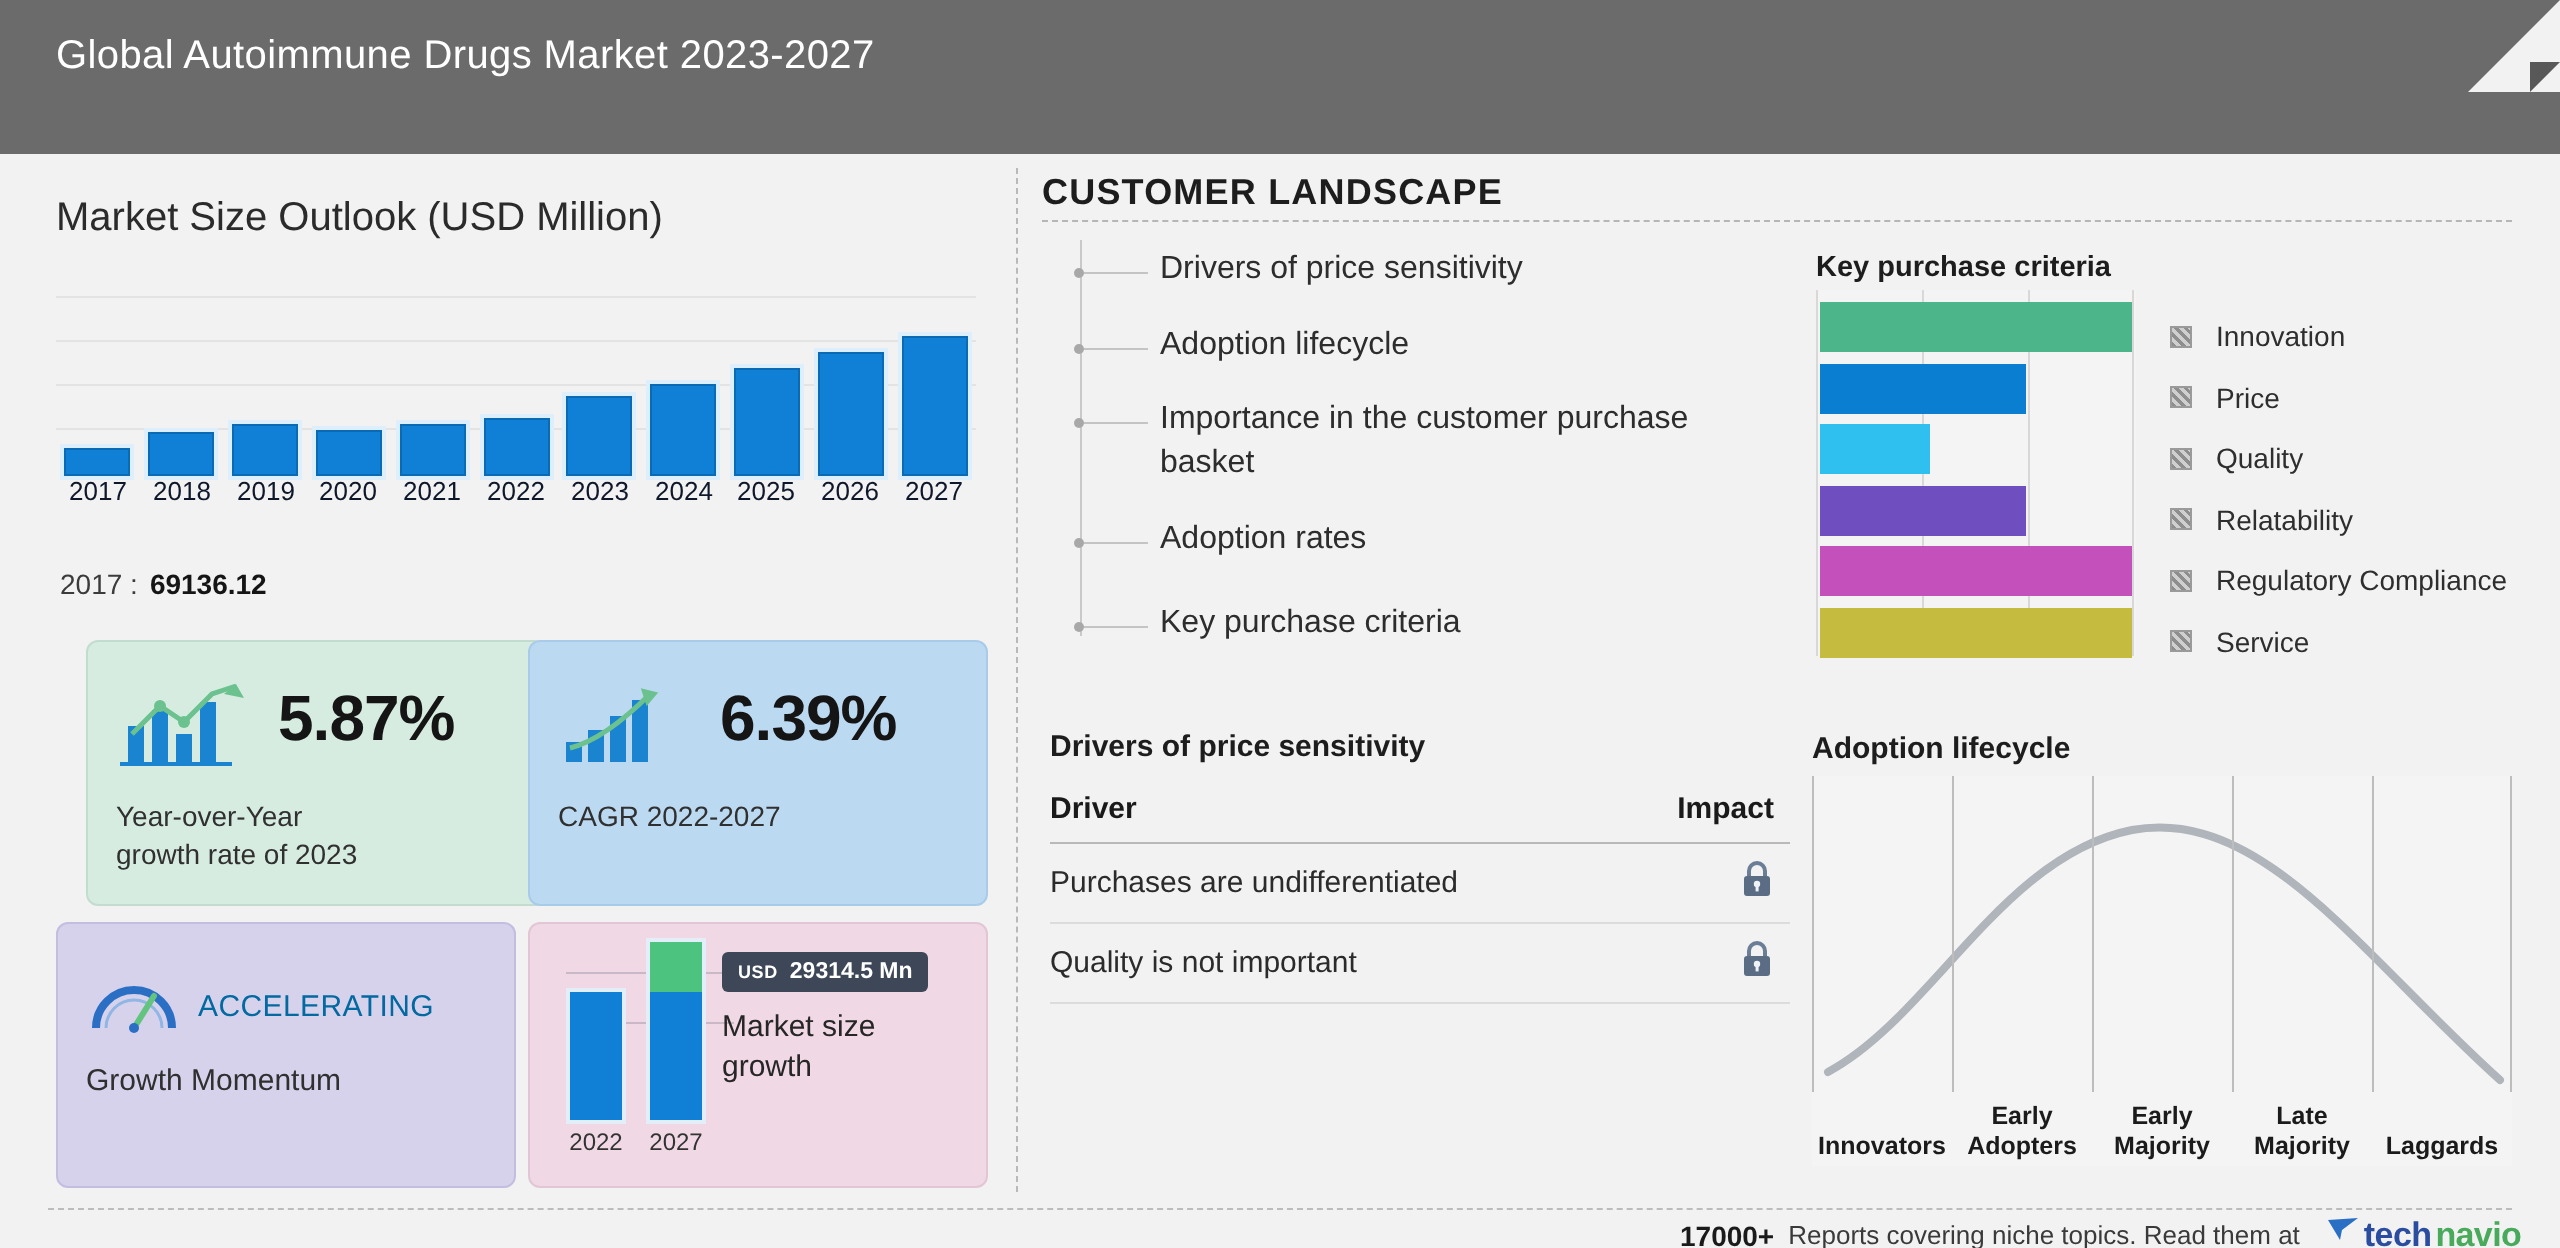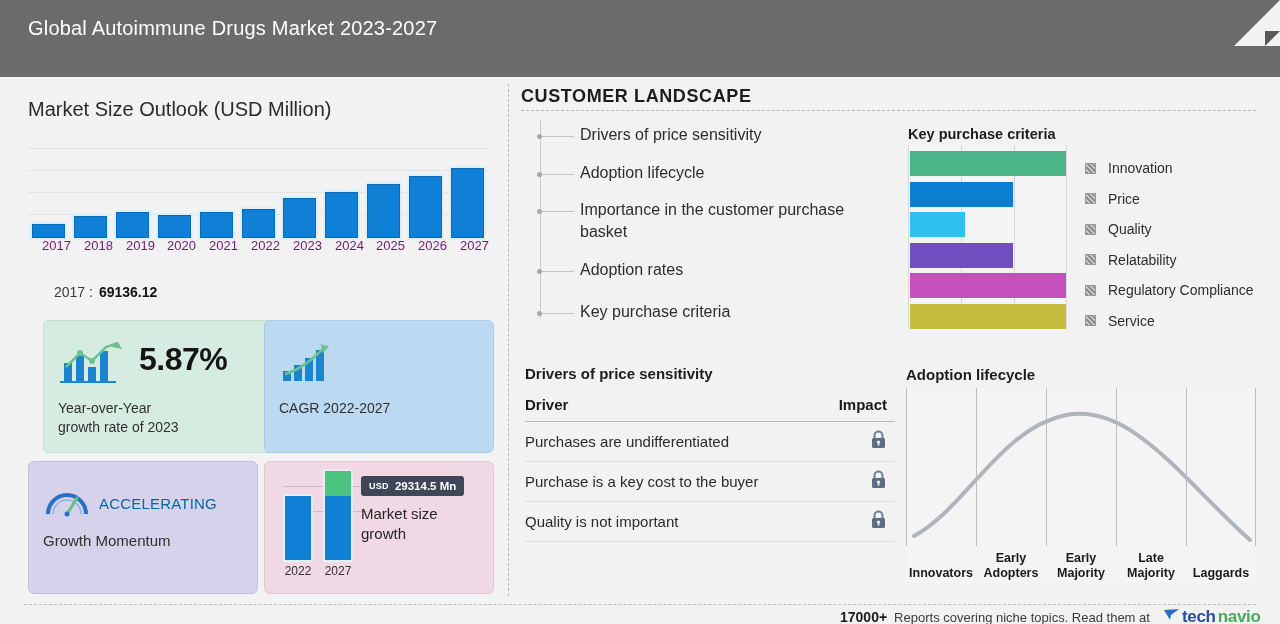--- a/index.html
+++ b/index.html
@@ -64,25 +64,25 @@
   .bar-col{position:absolute;bottom:0;width:33px;}
   .bar{
     width:33px;background:#0f80d6;border:1px solid #0b6ab4;
     box-sizing:border-box;
     box-shadow:0 0 0 2px #ddeffc;
   }
   .bar-axis{
     position:absolute;left:28px;top:238px;width:460px;height:20px;
   }
   .bar-label{
-    position:absolute;width:44px;text-align:right;
-    font-size:13px;color:#701a75;
+    position:absolute;width:44px;text-align:center;
+    font-size:13px;color:#0f172a;
   }
   .value-line{
-    position:absolute;left:30px;top:284px;font-size:14px;color:#3b3b3b;margin-left:24px;
+    position:absolute;left:30px;top:284px;font-size:14px;color:#3b3b3b;
   }
   .value-line b{color:#151515;font-size:14px;margin-left:6px;}
 
   
   .card{position:absolute;border-radius:6px;box-sizing:border-box;}
   .card-green{left:43px;top:320px;width:230px;height:133px;background:#d7ece0;border:1px solid #c2ddd0;}
   .card-blue{left:264px;top:320px;width:230px;height:133px;background:#bcd9f2;border:1px solid #a9cbea;}
   .card-purple{left:28px;top:461px;width:230px;height:133px;background:#d6d2ec;border:1px solid #c3bee0;}
   .card-pink{left:264px;top:461px;width:230px;height:133px;background:#f0d8e4;border:1px solid #e2c6d5;}
 
@@ -287,20 +287,21 @@
     <span class="kpi-icon">
       <svg width="66" height="42" viewBox="0 0 66 42">
         <rect x="2" y="30" width="8" height="10" fill="#1b84d0"></rect>
         <rect x="13" y="24" width="8" height="16" fill="#1b84d0"></rect>
         <rect x="24" y="17" width="8" height="23" fill="#1b84d0"></rect>
         <rect x="35" y="9" width="8" height="31" fill="#1b84d0"></rect>
         <path d="M4,33 C16,30 30,20 44,6" fill="none" stroke="#6cc28f" stroke-width="2.5"></path>
         <polygon points="46,3 38,7 46,12" fill="#6cc28f" transform="rotate(40 44 7)"></polygon>
       </svg>
     </span>
+    <div class="big-pct">6.39%</div>
     <div class="card-sub">
       <div>CAGR  2022-2027</div>
     </div>
   </div>
 
   <div class="card card-purple">
     <div class="accel-row">
       <span>
         <svg width="48" height="34" viewBox="0 0 48 34">
           <path d="M5,30 A19,19 0 0 1 43,30" fill="none" stroke="#2b6fc4" stroke-width="4"></path>
@@ -408,29 +409,20 @@
 
   <div class="dps-title">Drivers of price sensitivity</div>
   <div class="dps-table">
     <div class="dps-head">
       <span>Driver</span>
       <span>Impact</span>
     </div>
     <div id="dps-rows">
         <div class="dps-row">
           <span class="d">Purchases are undifferentiated</span>
-          <span><svg width="17" height="19" viewBox="0 0 17 19">
-              <path d="M4.5,8 V5.5 a4,4 0 0 1 8,0 V8" fill="none" stroke="#6b7e95" stroke-width="2"></path>
-              <rect x="2" y="8" width="13" height="10" rx="1.5" fill="#5a6d85"></rect>
-              <circle cx="8.5" cy="12" r="1.6" fill="#eef2f6"></circle>
-              <rect x="7.8" y="12.5" width="1.5" height="3.2" fill="#eef2f6"></rect>
-            </svg></span>
-        </div>
-        <div class="dps-row">
-          <span class="d">Purchase is a key cost to the buyer</span>
           <span><svg width="17" height="19" viewBox="0 0 17 19">
               <path d="M4.5,8 V5.5 a4,4 0 0 1 8,0 V8" fill="none" stroke="#6b7e95" stroke-width="2"></path>
               <rect x="2" y="8" width="13" height="10" rx="1.5" fill="#5a6d85"></rect>
               <circle cx="8.5" cy="12" r="1.6" fill="#eef2f6"></circle>
               <rect x="7.8" y="12.5" width="1.5" height="3.2" fill="#eef2f6"></rect>
             </svg></span>
         </div>
         <div class="dps-row">
           <span class="d">Quality is not important</span>
           <span><svg width="17" height="19" viewBox="0 0 17 19">

